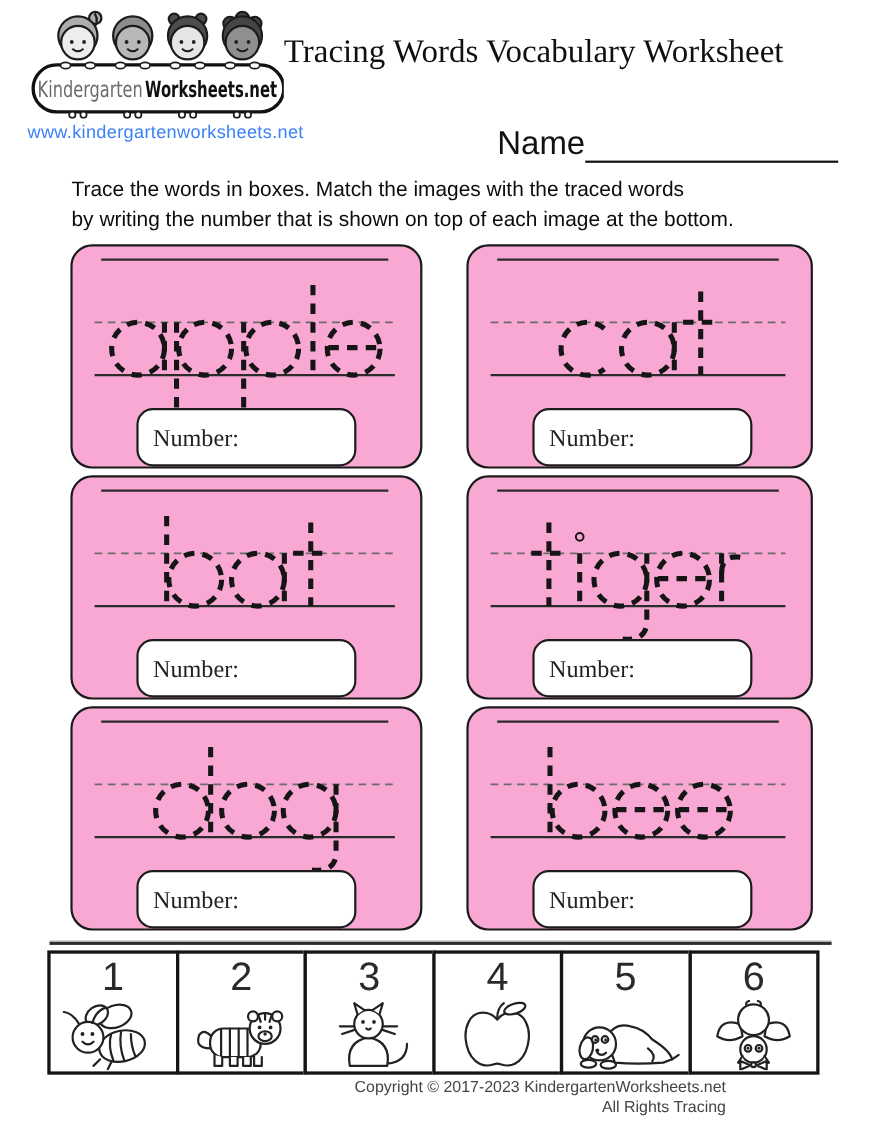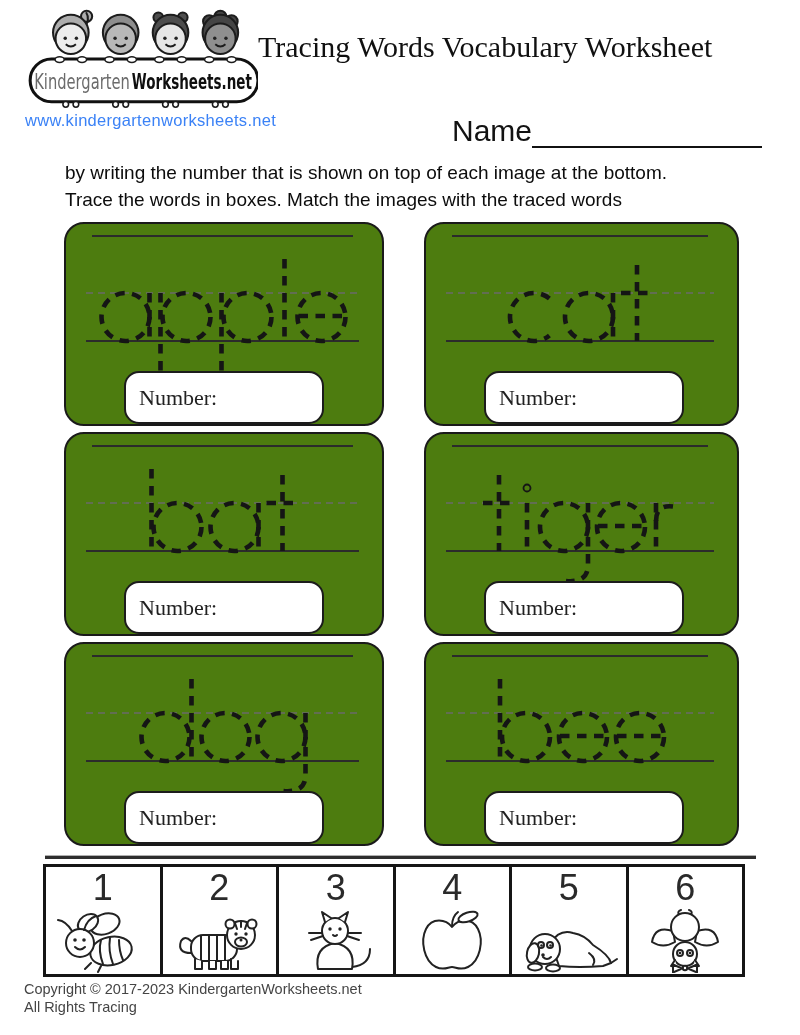--- a/index.html
+++ b/index.html
@@ -12,21 +12,21 @@
   .page-title{position:absolute;left:258px;top:30px;width:536px;font-size:30px;
               color:#101010;white-space:nowrap;font-weight:400;font-family:Liberation Serif, serif;}
   .name-row{position:absolute;left:404px;top:114px;display:flex;align-items:flex-end;margin-left:48px;}
   .name-label{font-size:30px;color:#121212;line-height:34px;}
   .name-line{display:inline-block;width:230px;height:30px;border-bottom:2.5px solid #111;}
 
   .instructions{position:absolute;left:65px;top:159px;font-size:19px;line-height:27px;color:#0c0c0c;}
 
   
   .word-box{position:absolute;height:204px;border:2.5px solid #1a1a1a;border-radius:20px;
-            background:#4d7c0f;box-sizing:border-box;}
+            background:#f9a8d4;box-sizing:border-box;}
   .word-box svg{position:absolute;left:0;top:0;}
   .guide-solid{stroke:#2b2b2b;stroke-width:2;}
   .guide-dash{stroke:#6a6a6a;stroke-width:1.5;stroke-dasharray:7 5;}
   .letters line,.letters path,.letters circle{fill:none;stroke:#151515;stroke-width:4.6;
             stroke-dasharray:9.5 7.5;stroke-linecap:butt;}
   .letters circle.dot{stroke-width:1.8;stroke-dasharray:none;}
   .number-box{position:absolute;left:58px;top:147px;width:200px;height:53px;border:2px solid #1c1c1c;
             border-radius:15px;background:#fff;display:flex;align-items:center;box-sizing:border-box;}
   .number-label{font-family:"Liberation Serif",serif;font-size:22px;color:#222;margin-left:13px;}
 
@@ -38,22 +38,22 @@
               box-sizing:border-box;display:flex;flex-direction:column;align-items:center;}
   .match-cell:first-child{margin-left:0;}
   .cell-number{font-size:36px;line-height:40px;margin-top:1px;color:#2a2a2a;font-weight:400;}
   .cell-image{flex:1;display:flex;align-items:center;justify-content:center;width:100%;}
   .cell-image svg{display:block;}
   .art{fill:#fff;stroke:#222;stroke-width:2;stroke-linecap:round;stroke-linejoin:round;}
   .art .ln{fill:none;}
   .art .dotf{fill:#222;stroke:none;}
 
   
-  .footer{position:absolute;left:0;top:981px;width:660px;text-align:left;
-          font-size:14.5px;line-height:17.5px;color:#454545;padding-left:24px;}
+  .footer{position:absolute;left:0;top:981px;width:660px;text-align:right;
+          font-size:14.5px;line-height:17.5px;color:#454545;}
 </style>
 </head>
 <body>
 
 <div class="page">
 
   <svg class="logo-svg" width="236" height="102" viewBox="0 0 232 100">
     <g stroke="#1c1c1c" stroke-width="2">
 
       <g>
@@ -126,22 +126,22 @@
   <div class="site-url">www.kindergartenworksheets.net</div>
 
   <div class="page-title">Tracing Words Vocabulary Worksheet</div>
 
   <div class="name-row">
     <span class="name-label">Name</span>
     <span class="name-line"></span>
   </div>
 
   <div class="instructions">
+    <div>Trace the words in boxes. Match the images with the traced words</div>
     <div>by writing the number that is shown on top of each image at the bottom.</div>
-    <div>Trace the words in boxes. Match the images with the traced words</div>
   </div>
 
   <div id="boxes">
       <div class="word-box" style="left: 64px; top: 222px; width: 320px;">
         <svg width="315" height="199" viewBox="0 0 315 199">
           <line class="guide-solid" x1="26" y1="12" x2="287" y2="12"></line>
           <line class="guide-dash" x1="20" y1="69" x2="293" y2="69"></line>
           <line class="guide-solid" x1="20" y1="117" x2="293" y2="117"></line>
           <g class="letters">
             <circle cx="59.5" cy="93" r="24"></circle>

